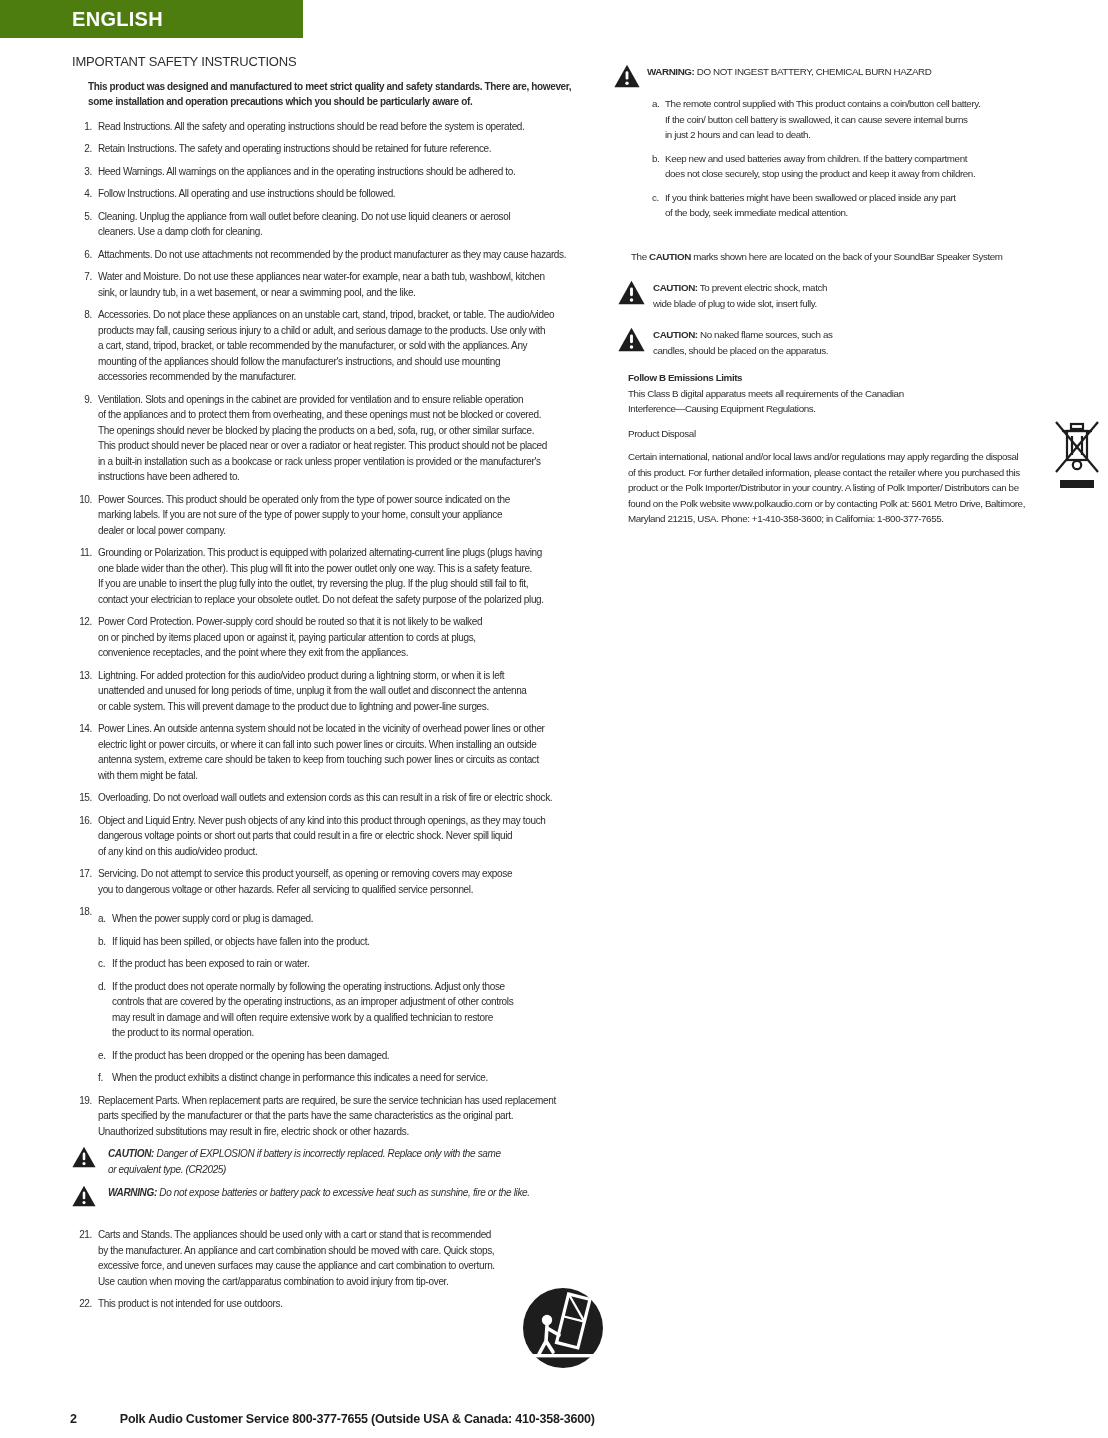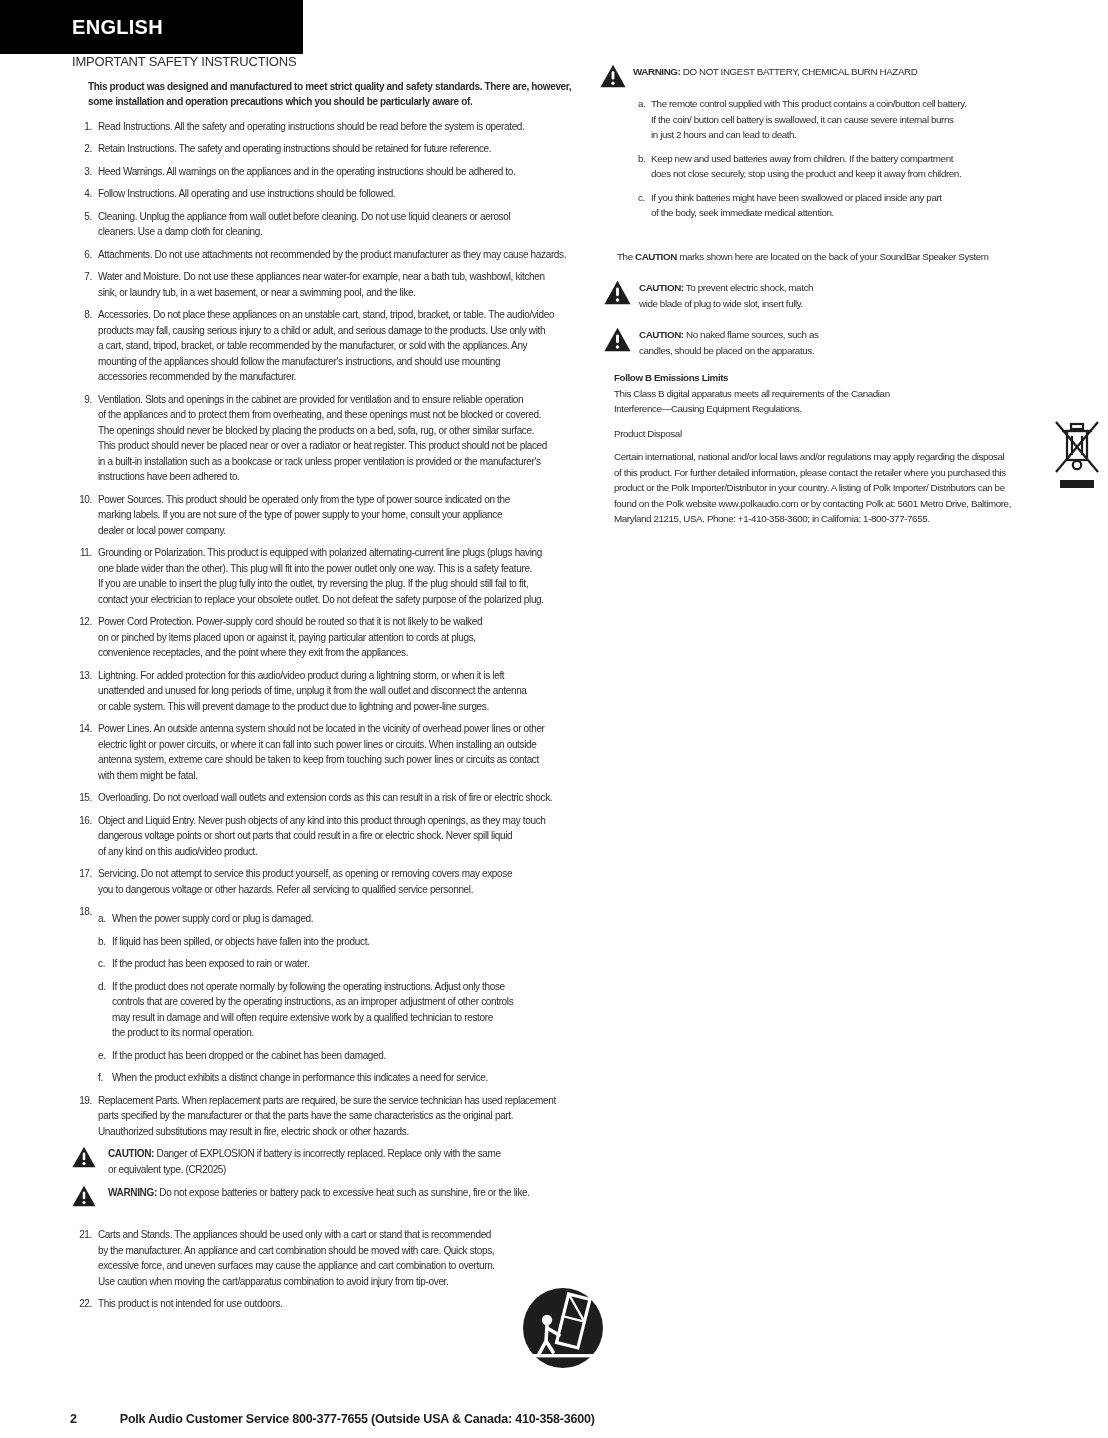--- a/index.html
+++ b/index.html
@@ -1,38 +1,38 @@
 <!DOCTYPE html>
 <html><head>
 <meta charset="utf-8">
 <style>
   html,body{margin:0;padding:0;background:#fff;}
   .page{position:relative;width:1108px;height:1438px;background:#ffffff;overflow:hidden;
         font-family:"Liberation Sans", sans-serif;color:#2e2e2e;}
-  .hdr{position:absolute;left:0;top:0;width:303px;height:54px;background:#000000;
+  .hdr{position:absolute;left:0;top:0;width:303px;height:38px;background:#4d7c0f;
        display:flex;align-items:center;box-sizing:border-box;padding-left:72px;}
   .hdr span{color:#fff;font-size:20px;font-weight:bold;letter-spacing:.3px;}
   .pre{white-space:pre-line;}
   .b{font-weight:bold;}
   
   .left{position:absolute;left:72px;top:54px;width:526px;font-size:10px;
         letter-spacing:-.35px;line-height:15.5px;}
   .title{font-size:13px;letter-spacing:-.2px;margin:0 0 9px 0;}
   .intro{margin:0 0 9px 16px;font-weight:bold;}
   .item{display:flex;margin:0 0 7px 0;}
   .item .num{flex:0 0 20px;text-align:right;padding-right:6px;}
   .item .body{flex:1;min-width:0;}
   .sub{display:flex;margin-top:7px;}
   .sub .letter{flex:0 0 14px;}
   .note{display:flex;align-items:flex-start;margin:2px 0 8px 0;}
   .note .tri{flex:0 0 24px;height:22px;margin-right:12px;}
   .note.gap{margin-bottom:20px;}
-  .note .body{flex:1;}
+  .note .body{flex:1;font-style:italic;}
   
-  .right{position:absolute;left:600px;top:64px;width:474px;font-size:9.8px;
+  .right{position:absolute;left:614px;top:64px;width:474px;font-size:9.8px;
          letter-spacing:-.4px;line-height:15.5px;}
   .warnhead{display:flex;align-items:flex-start;margin:0 0 8px 0;}
   .warnhead .tri{flex:0 0 26px;height:24px;margin-right:7px;margin-top:0;}
   .rsub{display:flex;margin:0 0 8px 38px;}
   .rsub .letter{flex:0 0 13px;}
   .cintro{margin:28px 0 6px 17px;}
   .rnote{display:flex;align-items:flex-start;margin:16px 0 9px 4px;}
   .rnote .tri{flex:0 0 27px;height:25px;margin-right:8px;}
   .classb{margin:12px 0 0 14px;}
   .pdhead{margin:9px 0 8px 14px;}
@@ -173,21 +173,21 @@
           </div>
         <div class="sub">
             <span class="letter">d.</span>
             <span class="pre">If the product does not operate normally by following the operating instructions. Adjust only those
 controls that are covered by the operating instructions, as an improper adjustment of other controls
 may result in damage and will often require extensive work by a qualified technician to restore
 the product to its normal operation.</span>
           </div>
         <div class="sub">
             <span class="letter">e.</span>
-            <span class="pre">If the product has been dropped or the cabinet has been damaged.</span>
+            <span class="pre">If the product has been dropped or the opening has been damaged.</span>
           </div>
         <div class="sub">
             <span class="letter">f.</span>
             <span class="pre">When the product exhibits a distinct change in performance this indicates a need for service.</span>
           </div>
       </div>
     </div>
 
     <div class="item">
         <span class="num">19.</span>

